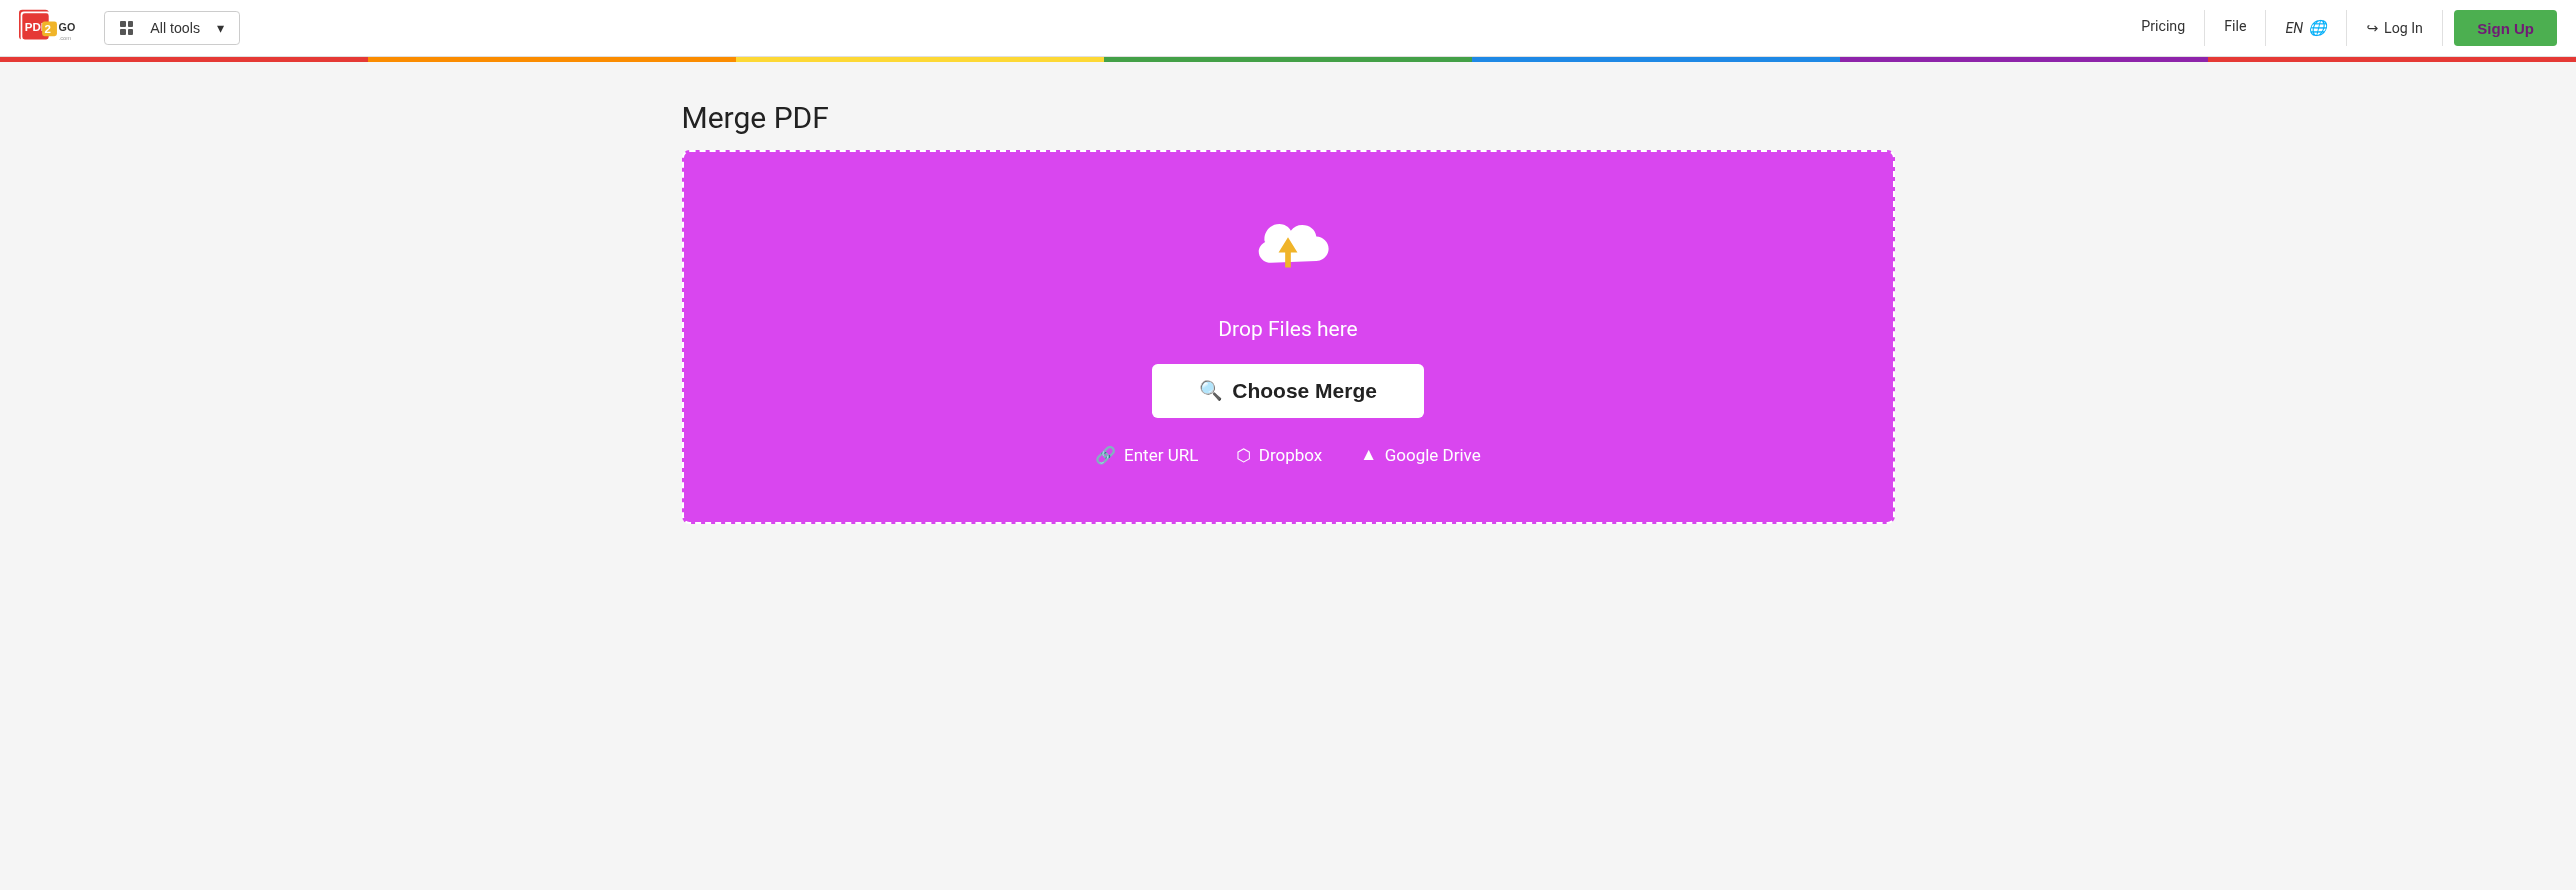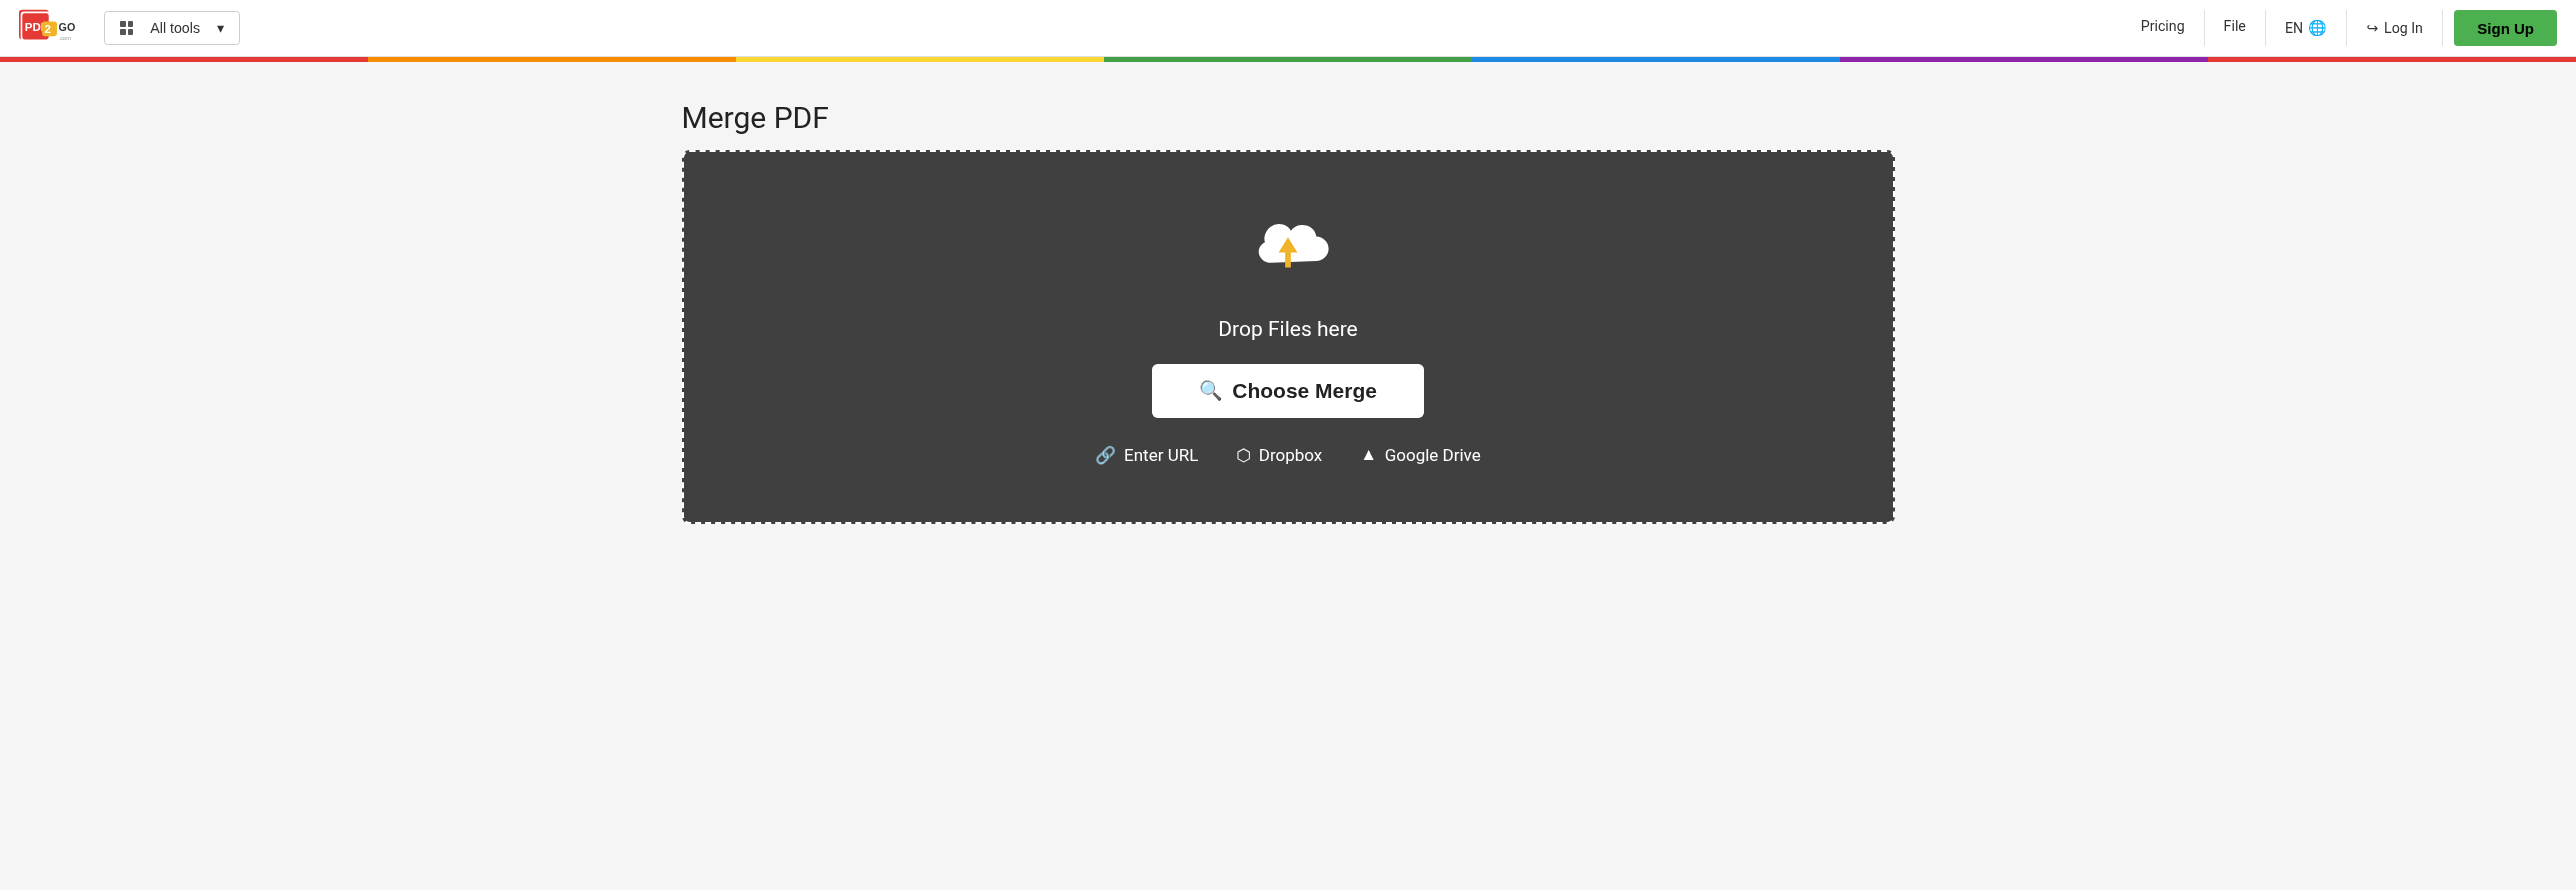--- a/index.html
+++ b/index.html
@@ -79,40 +79,41 @@
 
     .lang-btn {
       display: flex;
       align-items: center;
       gap: 5.7px;
       padding: 7.6px 19px;
       font-size: 14.2px;
       color: #333;
       cursor: pointer;
       border-right: 0.9px solid #e0e0e0;
+      font-style: italic;
     }
 
     .globe-icon {
       font-size: 15px;
     }
 
     .login-btn {
       display: flex;
       align-items: center;
       gap: 5.7px;
       padding: 7.6px 19px;
       font-size: 14.2px;
       color: #333;
       cursor: pointer;
       border-right: 0.9px solid #e0e0e0;
     }
 
     .signup-btn {
       background: #4caf50;
-      color: #000000;
+      color: #701a75;
       padding: 9.5px 23px;
       font-size: 15px;
       font-weight: 700;
       border: none;
       cursor: pointer;
       border-radius: 3.8px;
       margin-left: 11.4px;
       white-space: nowrap;
     }
 
@@ -147,21 +148,21 @@
     .page-description {
       font-size: 16px;
       color: #444;
       line-height: 1.6;
       margin-bottom: 38px;
       max-width: 1137px;
     }
 
     
     .upload-area {
-      background: #404040;
+      background: #d946ef;
       border: 2.8px dashed #fff;
       border-radius: 7.6px;
       padding: 57px 38px;
       display: flex;
       flex-direction: column;
       align-items: center;
       justify-content: center;
       min-height: 360px;
       cursor: pointer;
     }

